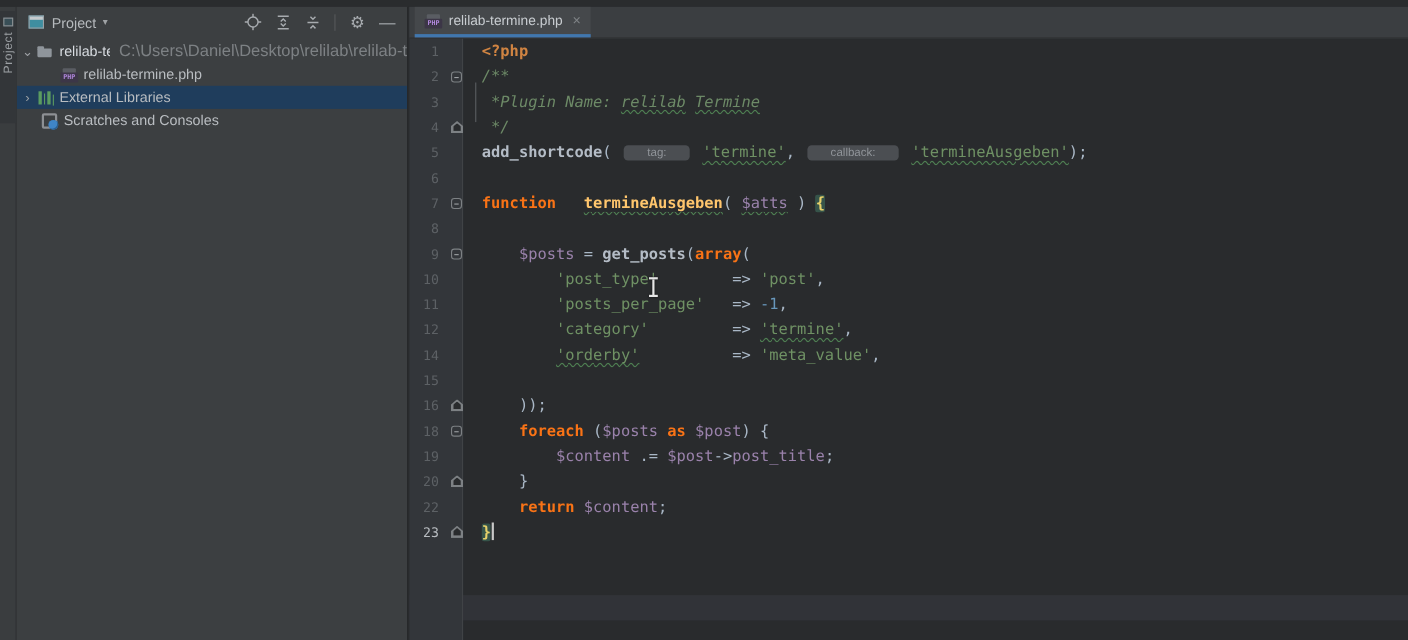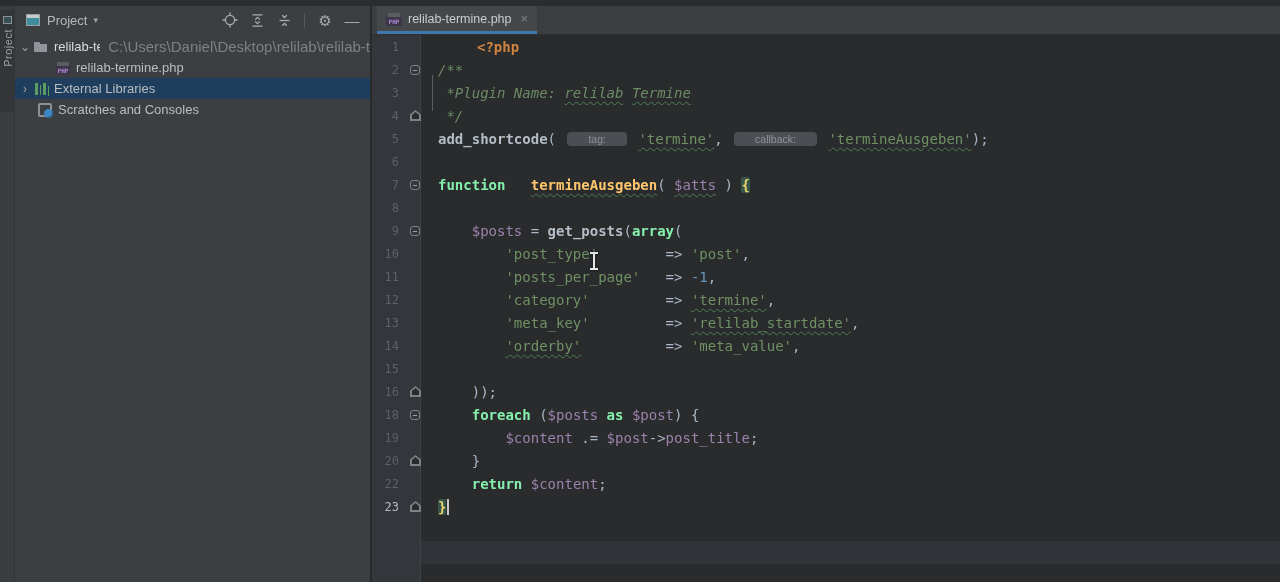--- a/index.html
+++ b/index.html
@@ -76,22 +76,22 @@
   .fold-col{width:39px;flex:none;display:flex;align-items:center;padding-left:11px;}
   .fold-s{width:10px;height:10px;border:1px solid #7d8184;border-radius:3px;position:relative;}
   .fold-s::after{content:"";position:absolute;left:2px;right:2px;top:4px;height:1px;background:#9da1a4;}
   .fold-e{width:11px;height:11px;position:relative;}
   .fold-e::before{content:"";position:absolute;inset:0;background:#7d8184;
         clip-path:polygon(50% 0,100% 42%,100% 100%,0 100%,0 42%);}
   .fold-e::after{content:"";position:absolute;inset:2px;background:#292b2d;
         clip-path:polygon(50% 0,100% 42%,100% 100%,0 100%,0 42%);}
   .code{white-space:pre;color:#a9b7c6;}
   
-  .tag{color:#d08442;font-weight:bold;margin-left:39px;}
-  .kw{color:#86efac;font-weight:bold;}
+  .tag{color:#d08442;font-weight:bold;}
+  .kw{color:#f97316;font-weight:bold;}
   .fn{color:#b4bcc6;font-weight:bold;}
   .decl{color:#ffc66d;font-weight:bold;}
   .str{color:#6f9164;}
   .var{color:#9a82ab;}
   .num{color:#6897bb;}
   .cmt{color:#6d8a67;font-style:italic;}
   .pln{color:#a9b7c6;}
   .field{color:#9a82ab;}
   .brace{color:#e7d16a;font-weight:bold;background:#36544a;border-radius:2px;}
   .wavy{text-decoration:underline;text-decoration-style:wavy;text-decoration-color:#4e8052;
@@ -253,25 +253,20 @@
             <span class="lnum">11</span>
             <span class="fold-col"></span>
             <span class="code"><span class="pln">        </span><span class="str">'posts_per_page'</span><span class="pln">   =&gt; </span><span class="num">-1</span><span class="pln">,</span></span>
           </div>
           <div class="line">
             <span class="lnum">12</span>
             <span class="fold-col"></span>
             <span class="code"><span class="pln">        </span><span class="str">'category'</span><span class="pln">         =&gt; </span><span class="str wavy">'termine'</span><span class="pln">,</span></span>
           </div>
           <div class="line">
-            <span class="lnum">13</span>
-            <span class="fold-col"></span>
-            <span class="code"><span class="pln">        </span><span class="str">'meta_key'</span><span class="pln">         =&gt; </span><span class="str wavy">'relilab_startdate'</span><span class="pln">,</span></span>
-          </div>
-          <div class="line">
             <span class="lnum">14</span>
             <span class="fold-col"></span>
             <span class="code"><span class="pln">        </span><span class="str wavy">'orderby'</span><span class="pln">          =&gt; </span><span class="str">'meta_value'</span><span class="pln">,</span></span>
           </div>
           <div class="line">
             <span class="lnum">15</span>
             <span class="fold-col"></span>
           </div>
           <div class="line">
             <span class="lnum">16</span>

